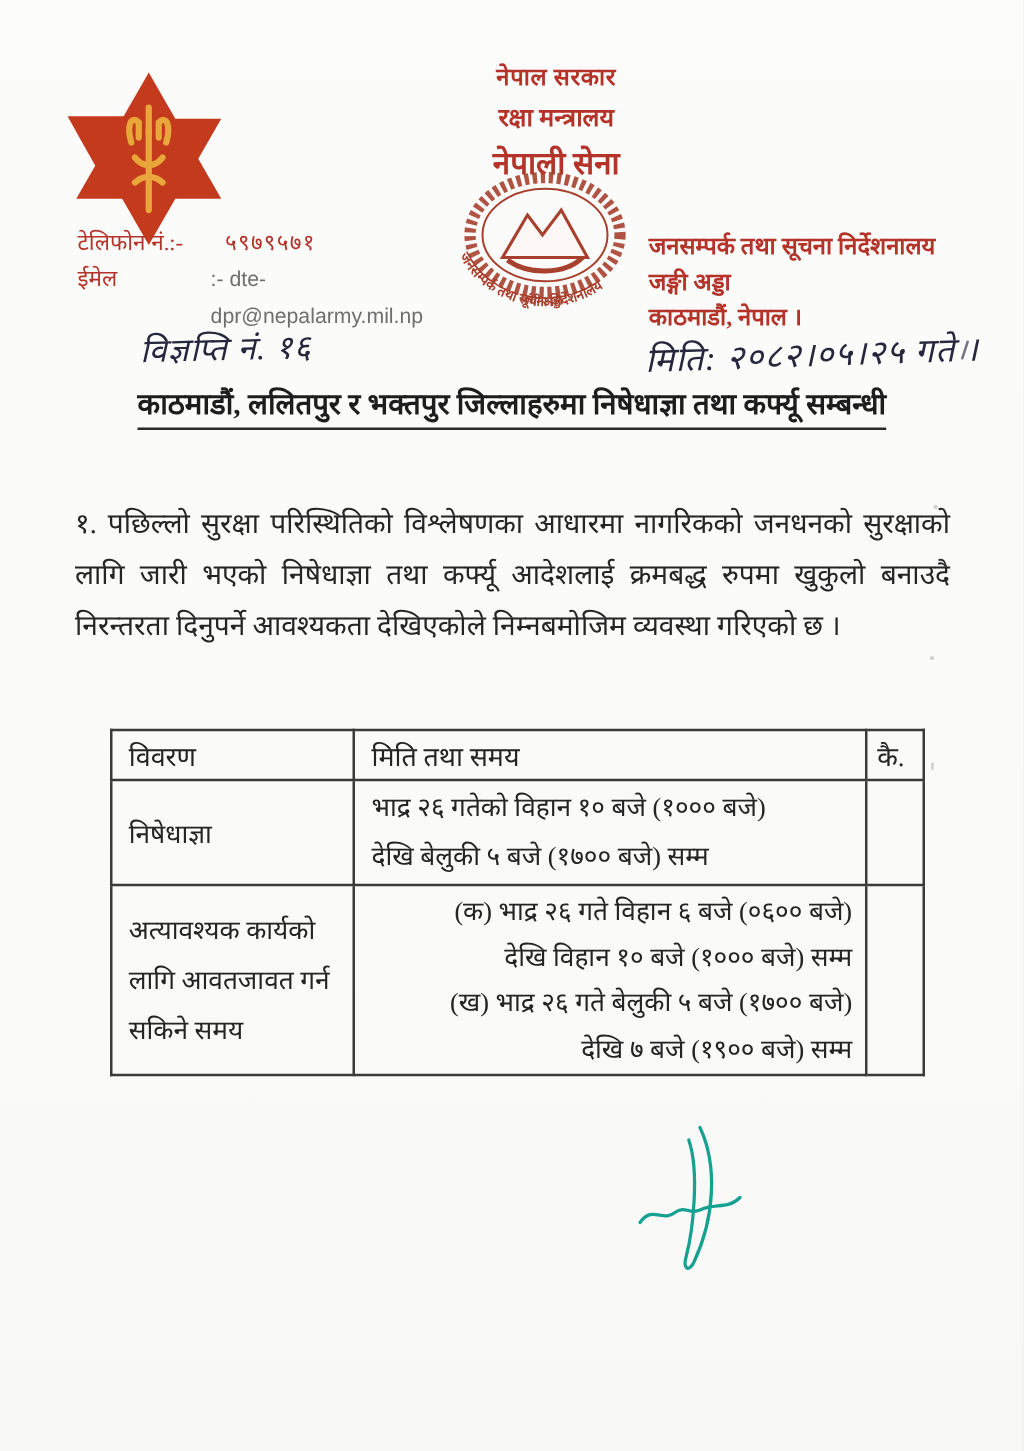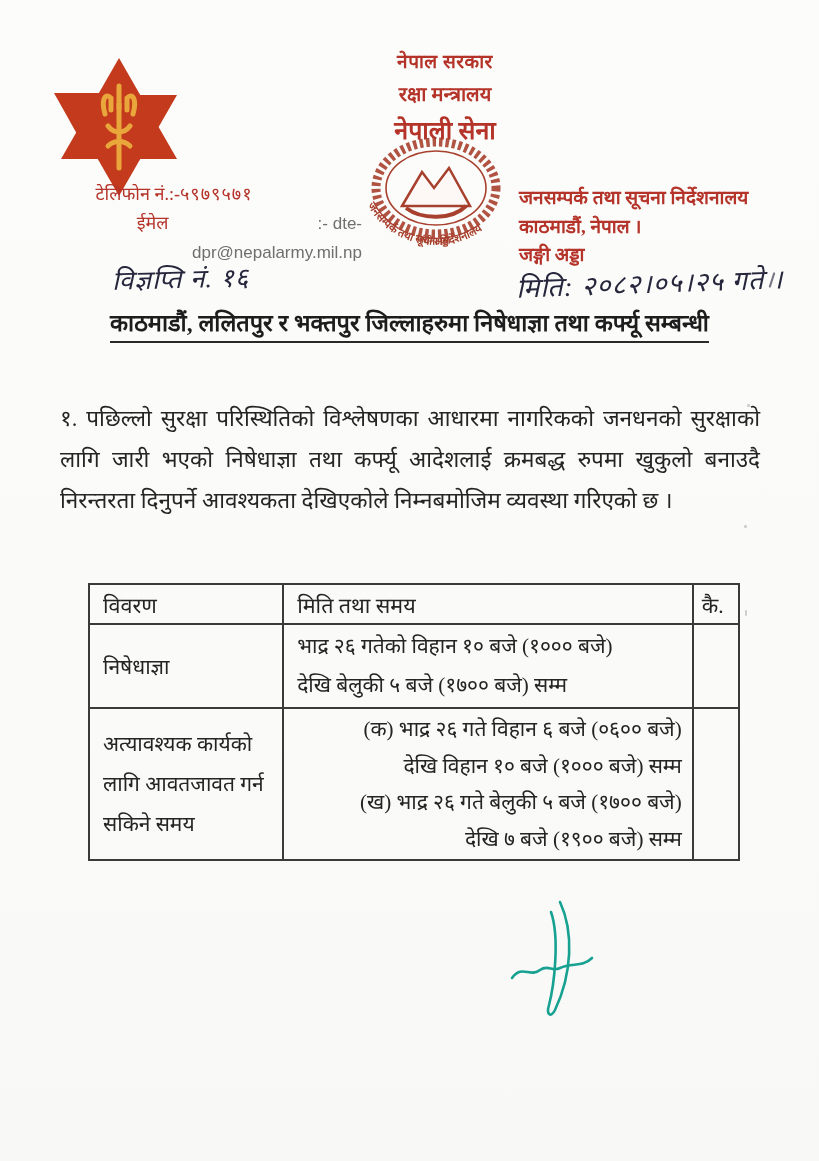--- a/index.html
+++ b/index.html
@@ -9,21 +9,21 @@
     font-family:"Liberation Serif","DejaVu Serif",serif;
     color:#222;overflow:hidden;
   }
   
   .star-emblem{position:absolute;left:50px;top:56px;width:138px;height:142px;}
   .gov-block{position:absolute;left:330px;top:48px;width:230px;text-align:center;color:#b5342a;}
   .gov-line1{font-size:19px;font-weight:600;letter-spacing:.5px;}
   .gov-line2{font-size:20px;font-weight:600;margin-top:6px;}
   .gov-line3{font-size:25px;font-weight:800;margin-top:5px;}
   .seal{position:absolute;left:352px;top:136px;width:168px;height:136px;}
-  .contact{position:absolute;left:62px;top:180px;width:300px;font-size:18px;line-height:29px;text-align:right;}
+  .contact{position:absolute;left:62px;top:180px;width:300px;font-size:18px;line-height:29px;}
   .contact .row{display:flex;}
   .contact .lbl{color:#b5342a;width:118px;}
   .contact .val-phone{color:#b5342a;letter-spacing:1px;}
   .contact .val-email{color:#6f6f6f;font-family:"Liberation Sans","DejaVu Sans",sans-serif;font-size:17px;}
   .address{position:absolute;left:519px;top:184px;width:290px;color:#b5342a;font-weight:700;font-size:19px;line-height:28.5px;}
   
   .handwr{font-style:italic;color:#26263c;}
   .release-no{position:absolute;left:112px;top:260px;font-size:26px;transform:rotate(-1.5deg);letter-spacing:1px;}
   .date-line{position:absolute;left:516px;top:264px;font-size:27px;transform:rotate(-2deg);letter-spacing:1px;}
   
@@ -113,22 +113,22 @@
       <span class="val-phone">५९७९५७१</span>
     </div>
     <div class="row">
       <span class="lbl">ईमेल</span>
       <span class="val-email">:- dte-dpr@nepalarmy.mil.np</span>
     </div>
   </div>
 
   <div class="address">
     <div>जनसम्पर्क तथा सूचना निर्देशनालय</div>
+    <div>जङ्गी अड्डा</div>
     <div>काठमाडौं, नेपाल ।</div>
-    <div>जङ्गी अड्डा</div>
   </div>
 
   <div class="handwr release-no">विज्ञप्ति नं. १६</div>
   <div class="handwr date-line">मिति: २०८२।०५।२५ गते ।</div>
 
   <div class="title title-1">
     <span class="ul">काठमाडौं, ललितपुर र भक्तपुर जिल्लाहरुमा निषेधाज्ञा तथा कर्फ्यू सम्बन्धी</span>
   </div>
 
   <div class="para">१. पछिल्लो सुरक्षा परिस्थितिको विश्लेषणका आधारमा नागरिकको जनधनको सुरक्षाको लागि जारी भएको निषेधाज्ञा तथा कर्फ्यू आदेशलाई क्रमबद्ध रुपमा खुकुलो बनाउदै निरन्तरता दिनुपर्ने आवश्यकता देखिएकोले निम्नबमोजिम व्यवस्था गरिएको छ ।</div>

